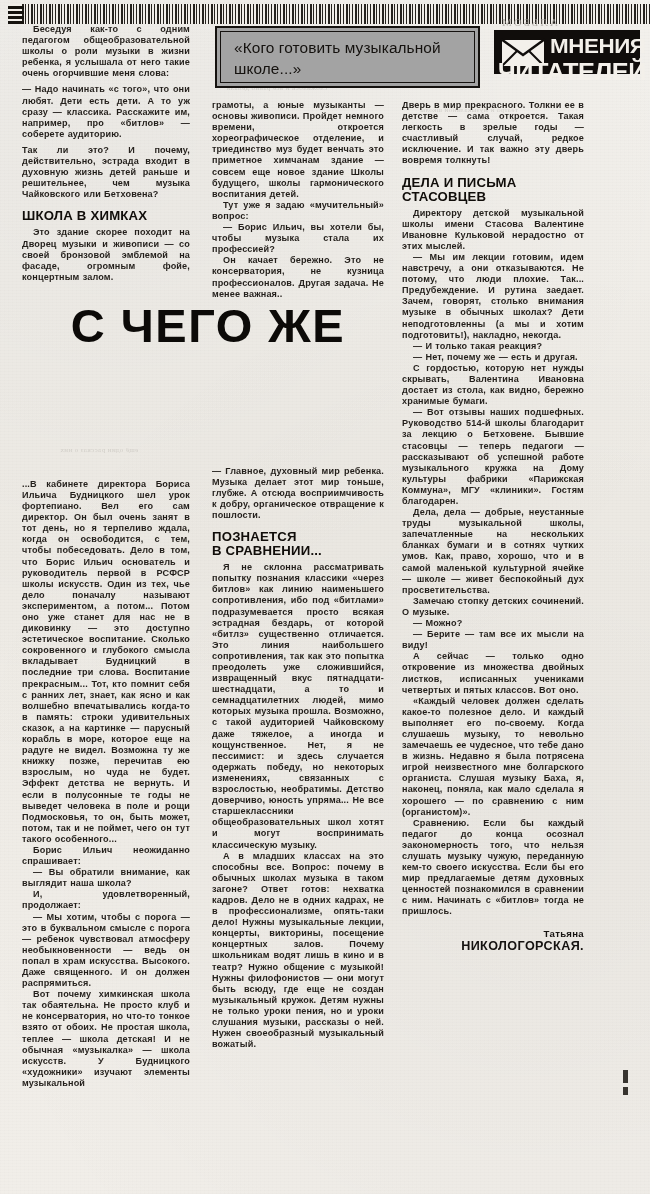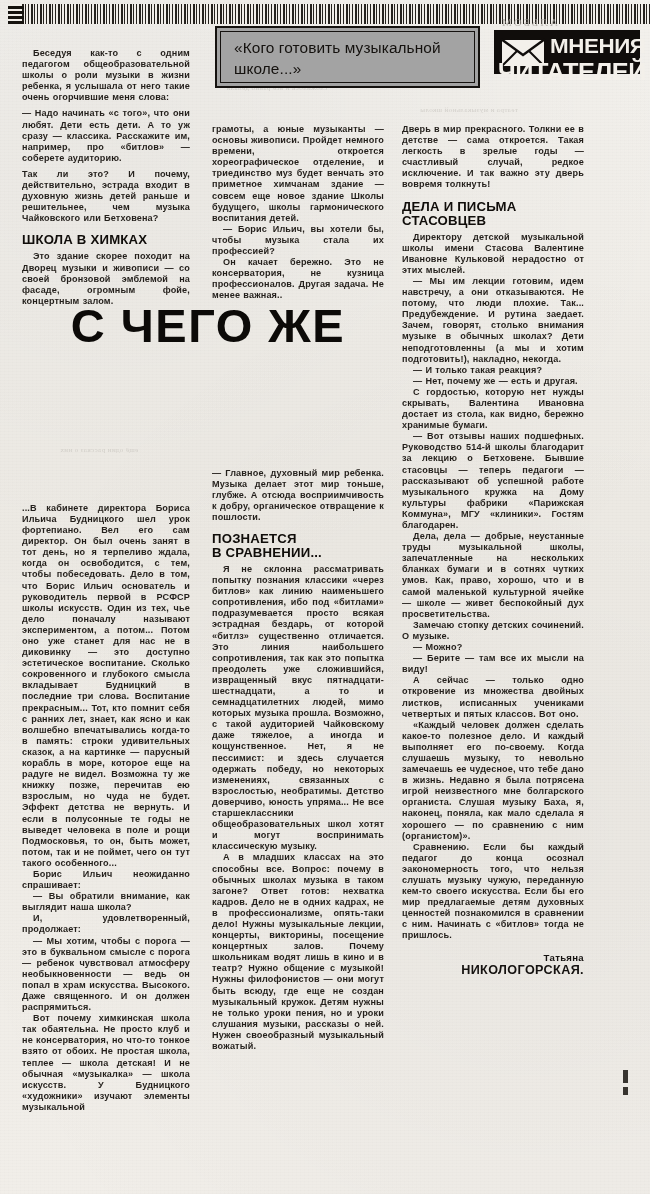--- a/index.html
+++ b/index.html
@@ -40,21 +40,21 @@
     background:repeating-linear-gradient(0deg,#16130f 0 3px,#f1eee9 3px 5px);
   }
   
   .ghost{
     position:absolute;color:#9b9790;opacity:.33;
     font-size:7px;letter-spacing:.4px;white-space:nowrap;
     transform:scaleX(-1); font-family:"Liberation Serif",serif;
     pointer-events:none;
   }
   
-  #content{position:absolute;left:0;top:42px;width:640px;height:1100px;}
+  #content{position:absolute;left:0;top:18px;width:640px;height:1100px;}
   .col{
     position:absolute;top:0;
     font-family:"Liberation Sans", sans-serif;
     color:#1b1815;
   }
   #col1{left:22px;width:168px;}
   #col2{left:212px;width:172px;}
   #col3{left:402px;width:182px;}
 
   p.body{
@@ -202,20 +202,21 @@
     <p class="body">Борис Ильич неожиданно спрашивает:</p>
     <p class="body">— Вы обратили внимание, как выглядит наша школа?</p>
     <p class="body">И, удовлетворенный, продолжает:</p>
     <p class="body">— Мы хотим, чтобы с порога — это в буквальном смысле с порога — ребенок чувствовал атмосферу необыкновенности — ведь он попал в храм искусства. Высокого. Даже священного. И он должен распрямиться.</p>
     <p class="body">Вот почему химкинская школа так обаятельна. Не просто клуб и не консерватория, но что-то тонкое взято от обоих. Не простая школа, теплее — школа детская! И не обычная «музыкалка» — школа искусств. У Будницкого «художники» изучают элементы музыкальной</p>
   </div>
 
   <div class="col" id="col2">
     <div style="height:82px"></div>
     <p class="body noind">грамоты, а юные музыканты — основы живописи. Пройдет немного времени, откроется хореографическое отделение, и триединство муз будет венчать это приметное химчанам здание — совсем еще новое здание Школы будущего, школы гармонического воспитания детей.</p>
+    <p class="body">Тут уже я задаю «мучительный» вопрос:</p>
     <p class="body">— Борис Ильич, вы хотели бы, чтобы музыка стала их профессией?</p>
     <p class="body">Он качает бережно. Это не консерватория, не кузница профессионалов. Другая задача. Не менее важная..</p>
 
     <div style="height:166px"></div>
 
     <p class="body">— Главное, духовный мир ребенка. Музыка делает этот мир тоньше, глубже. А отсюда восприимчивость к добру, органическое отвращение к пошлости.</p>
 
     <h2 class="sub">ПОЗНАЕТСЯ</h2>
     <h2 class="sub tight" style="margin-top:-4px">В СРАВНЕНИИ...</h2>
 

